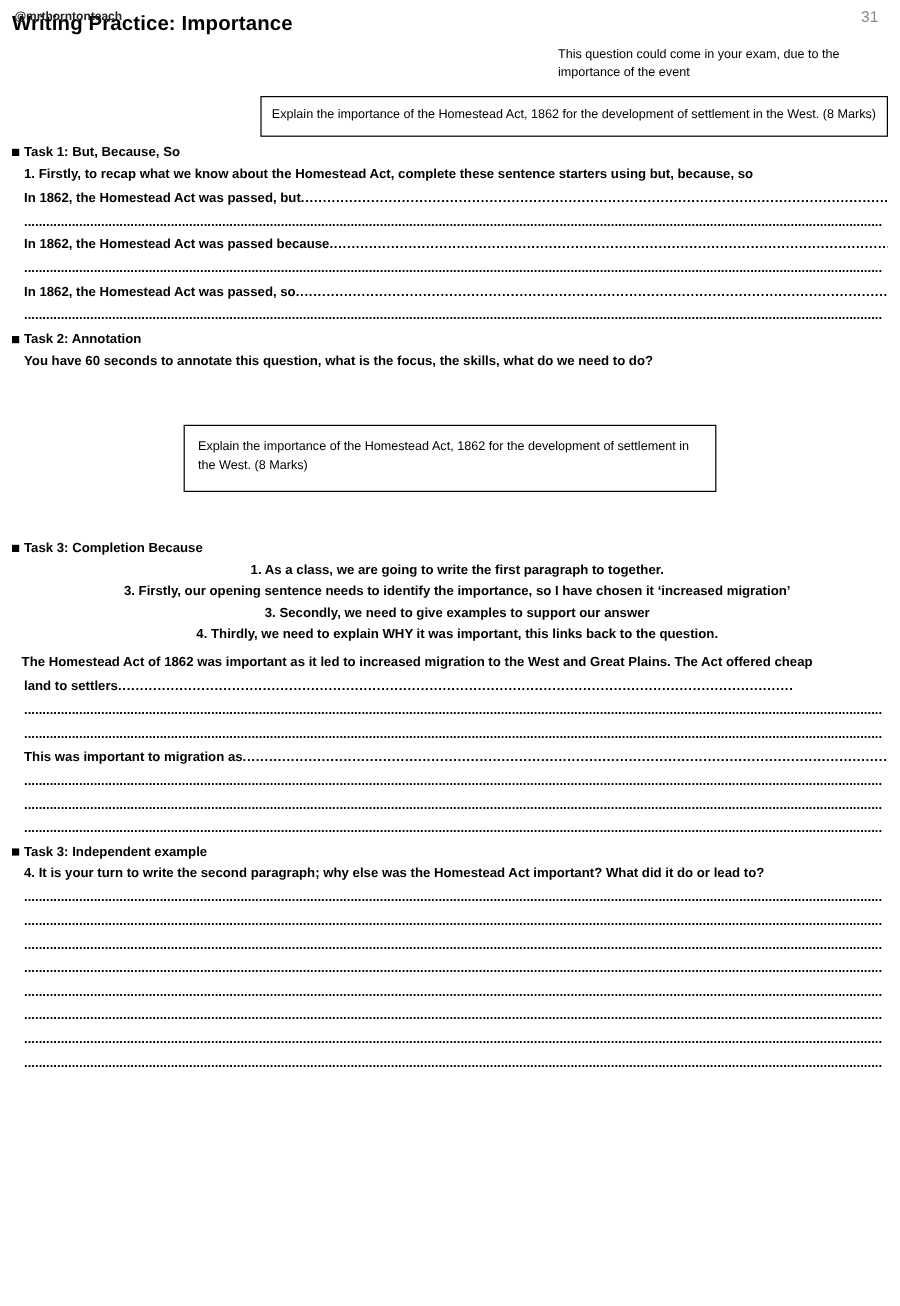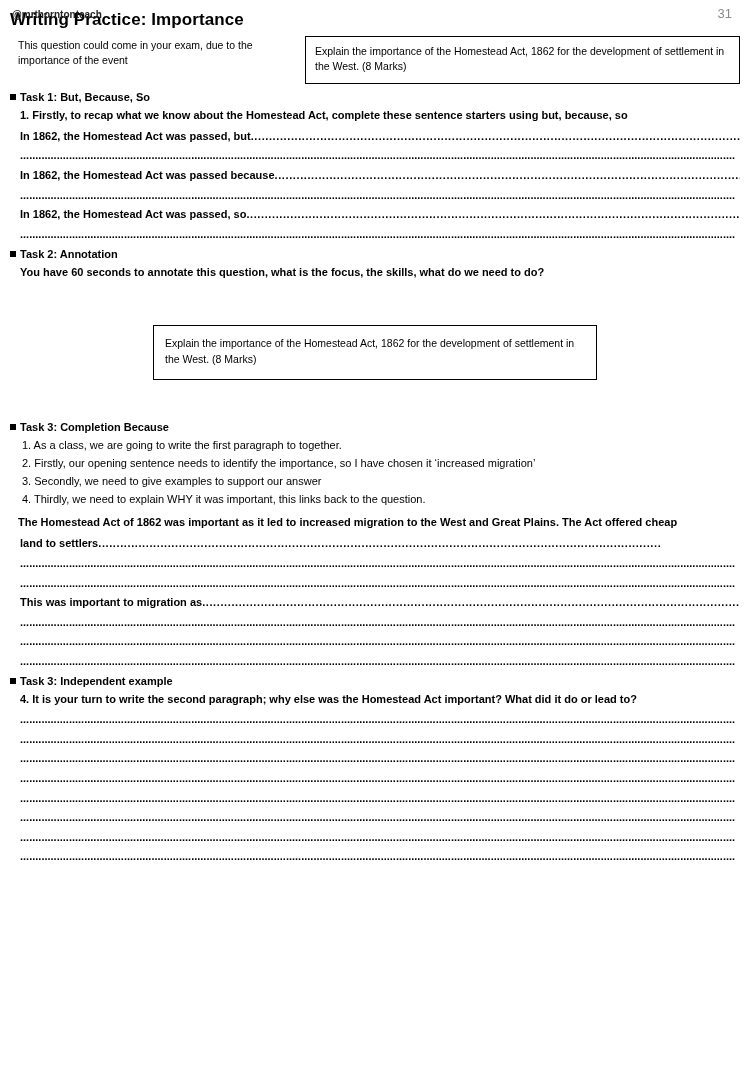--- a/index.html
+++ b/index.html
@@ -39,23 +39,24 @@
   }
   .title {
     text-align: left;
     font-size: 17px;
     font-weight: bold;
     margin: 4px 0 6px 0;
     letter-spacing: 0.1px;
   }
   .top-row {
     display: flex;
-    align-items: flex-start;
+    align-items: flex-end;
     gap: 12px;
     margin-top: 4px;
+    flex-direction: column;
   }
   .intro-note {
     width: 275px;
     font-size: 10.5px;
     line-height: 1.45;
     padding-left: 8px;
     padding-top: 2px;
   }
   .q-box {
     border: 1px solid #000;
@@ -117,22 +118,23 @@
   .center-box {
     border: 1px solid #000;
     width: 444px;
     box-sizing: border-box;
     padding: 10px 11px 12px 11px;
     font-size: 10.5px;
     line-height: 1.5;
   }
   .numbered {
     font-size: 11px;
-    font-weight: normal;
+    font-weight: bold;
     margin: 6px 0 0 12px;
+    text-align: center;
   }
   .para-text {
     font-size: 11px;
     font-weight: bold;
     margin: 10px 0 0 8px;
     line-height: 1.35;
   }
   .spacer-lg { height: 34px; }
 </style>
 </head>
@@ -181,21 +183,21 @@
     <div class="center-box">Explain the importance of the Homestead Act, 1862 for the development of settlement in the West. (8 Marks)</div>
   </div>
 
   <div class="spacer-lg"></div>
 
   <div class="task-head">
     <span class="bullet-sq"></span>
     <span>Task 3: Completion Because</span>
   </div>
   <div class="numbered">1. As a class, we are going to write the first paragraph to together.</div>
-  <div class="numbered">2. Firstly, our opening sentence needs to identify the importance, so I have chosen it ‘increased migration’</div>
+  <div class="numbered">3. Firstly, our opening sentence needs to identify the importance, so I have chosen it ‘increased migration’</div>
   <div class="numbered">3. Secondly, we need to give examples to support our answer</div>
   <div class="numbered">4. Thirdly, we need to explain WHY it was important, this links back to the question.</div>
 
   <div class="para-text">The Homestead Act of 1862 was important as it led to increased migration to the West and Great Plains. The Act offered cheap</div>
 
   <div class="dots-line">
     <span>land to settlers</span><span class="dots">..........................................................................................................................................................</span>
   </div>
   <div class="dots-only">..........................................................................................................................................................................................................................................</div>
   <div class="dots-only">..........................................................................................................................................................................................................................................</div>

